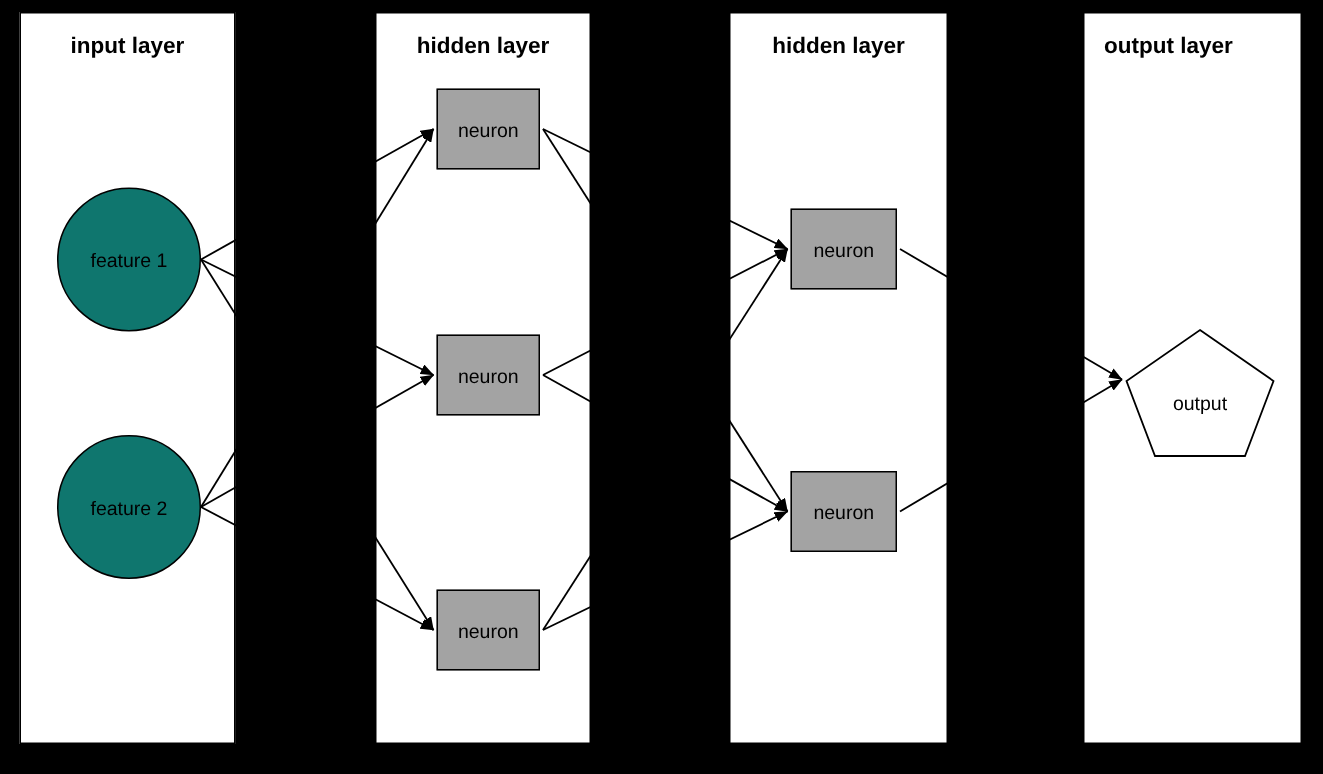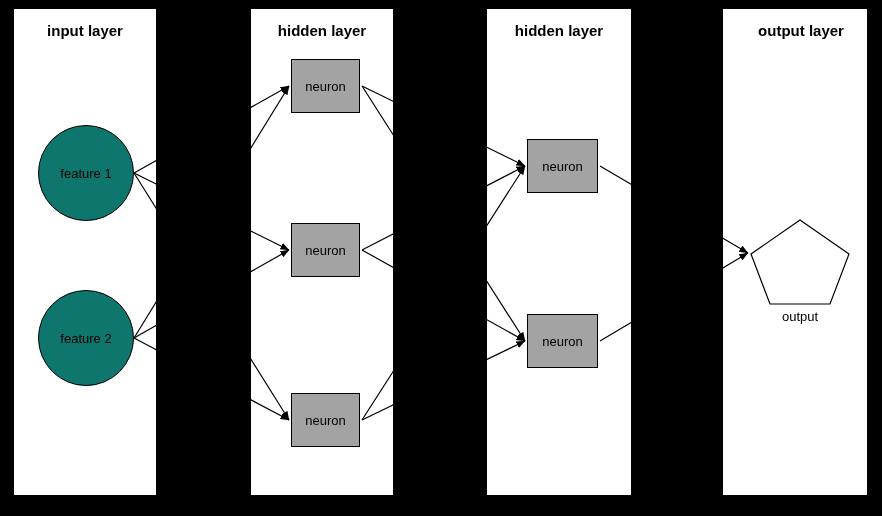--- a/index.html
+++ b/index.html
@@ -136,32 +136,32 @@
 
   <div class="gap-mask" style="left:157px;width:93px;"></div>
   <div class="gap-mask" style="left:394px;width:92px;"></div>
   <div class="gap-mask" style="left:632px;width:90px;"></div>
   <div class="top-mask"></div>
   <div class="bottom-mask"></div>
 
   <div class="layer-title" style="left:13px;top:22px;width:144px;">input layer</div>
   <div class="layer-title" style="left:250px;top:22px;width:144px;">hidden layer</div>
   <div class="layer-title" style="left:486px;top:22px;width:146px;">hidden layer</div>
-  <div class="layer-title" style="left:728px;top:22px;width:146px;">output layer</div>
+  <div class="layer-title" style="left:706px;top:22px;width:146px;">output layer</div>
 
   <div class="node-circle" style="left:38px;top:125px;width:96px;height:96px;">feature 1</div>
   <div class="node-circle" style="left:38px;top:290px;width:96px;height:96px;">feature 2</div>
 
   <div class="node-rect" style="left:291px;top:59px;width:69px;height:54px;">neuron</div>
   <div class="node-rect" style="left:291px;top:223px;width:69px;height:54px;">neuron</div>
   <div class="node-rect" style="left:291px;top:393px;width:69px;height:54px;">neuron</div>
 
   <div class="node-rect" style="left:527px;top:139px;width:71px;height:54px;">neuron</div>
   <div class="node-rect" style="left:527px;top:314px;width:71px;height:54px;">neuron</div>
 
   <div class="node-pentagon" style="left:750px;top:219px;width:100px;height:86px;">
     <svg width="100" height="86" viewBox="0 0 100 86">
       <polygon points="50,1 99,35 80,85 20,85 1,35" fill="#ffffff" stroke="#000000" stroke-width="1.2"></polygon>
     </svg>
-    <div class="pent-label" style="top:42px;margin-top:48px;">output</div>
+    <div class="pent-label" style="top:42px;">output</div>
   </div>
 
 </div>
 
 </body></html>

